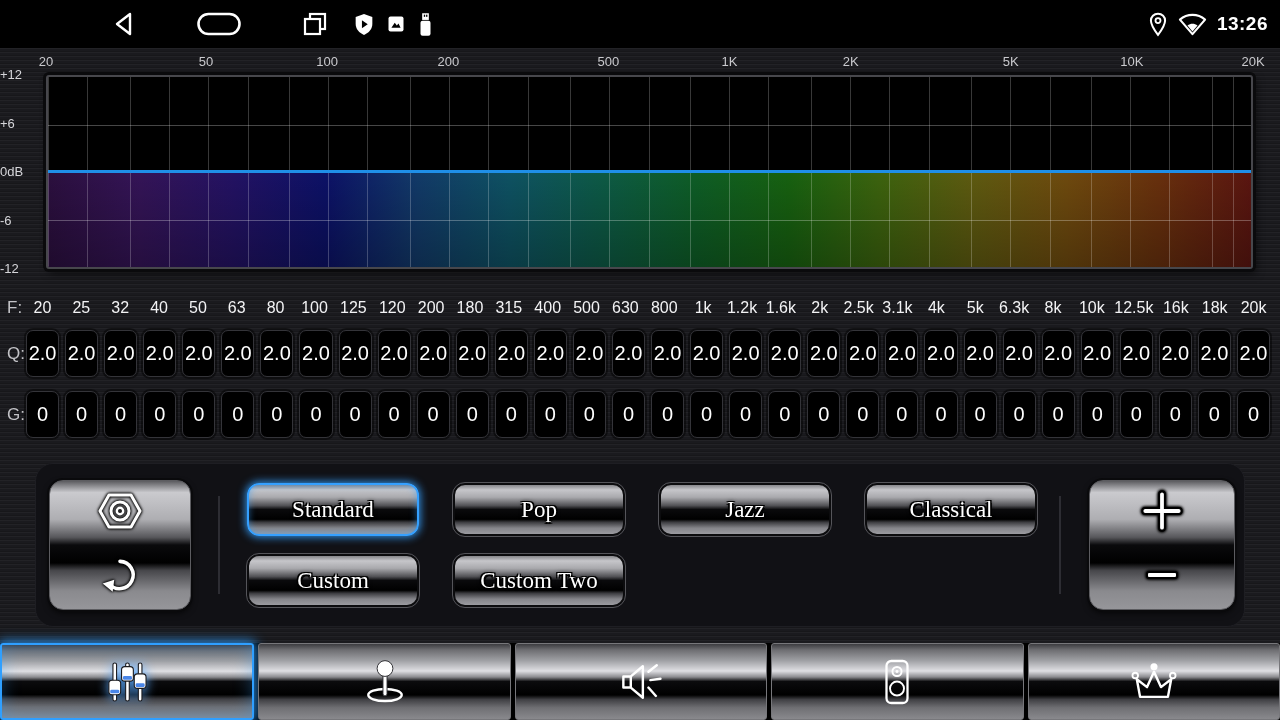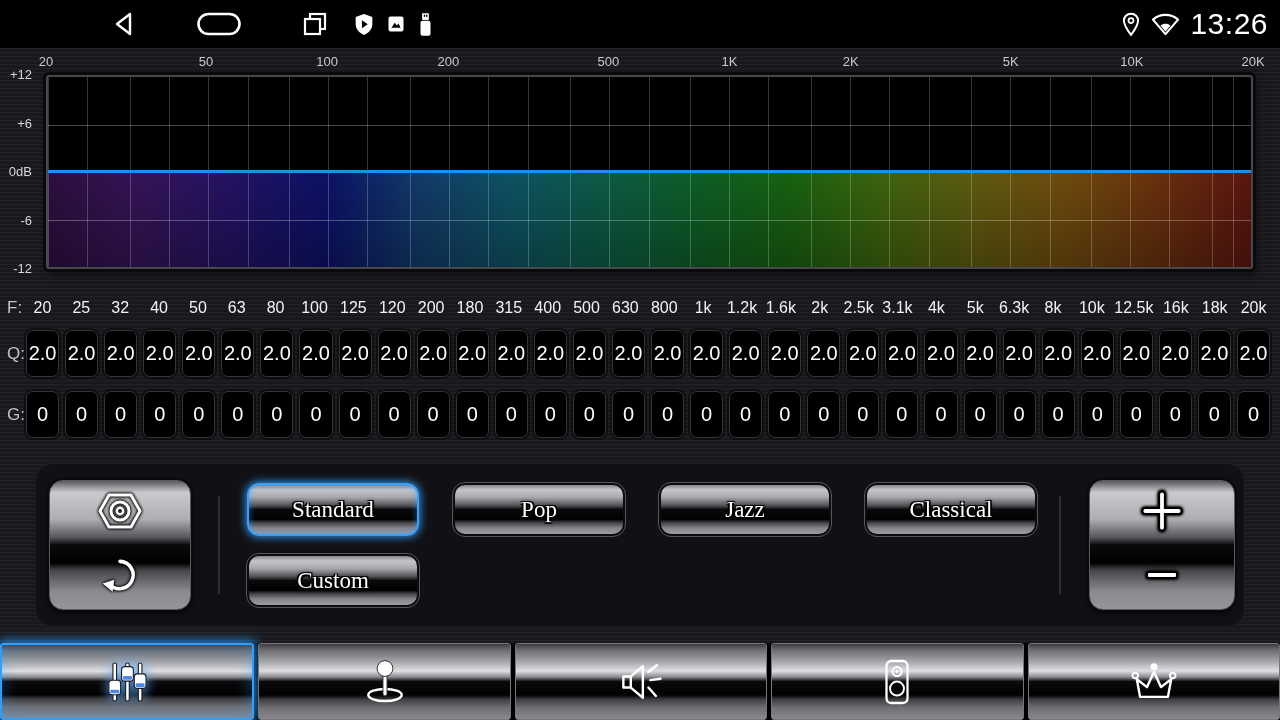--- a/index.html
+++ b/index.html
@@ -10,26 +10,26 @@
     position: relative;
     color:#fff;
   }
 
   
   .statusbar { height:48px; background:#000; display:flex; align-items:center; }
   .nav-group { display:flex; align-items:center; gap:60px; margin-left:112px; }
   .stat-group { display:flex; align-items:center; gap:12px; margin-left:26px; }
   .right-group { margin-left:auto; display:flex; align-items:center; gap:10px; margin-right:12px; }
   .sb-icon { display:flex; align-items:center; }
-  .sb-time { font-size:30px; font-weight:normal; letter-spacing:.5px; }
+  .sb-time { font-size:19px; font-weight:bold; letter-spacing:.5px; }
 
   
   .graph-section { position:relative; height:234px; }
   .scale-label { position:absolute; top:6px; transform:translateX(-50%); font-size:13px; color:#c9c9cd; }
-  .db-label { position:absolute; left:0; width:32px; text-align:right; font-size:13px; color:#d6d6da; }
+  .db-label { position:absolute; left:0; width:32px; text-align:left; font-size:13px; color:#d6d6da; }
   .plot {
     position:absolute; left:46px; top:27px; width:1207px; height:194px;
     background:#000; border:2px solid #47474c; border-radius:3px;
     box-shadow: 0 0 0 3px #0a0a0c, 3px 4px 8px rgba(0,0,0,.65);
     overflow:hidden;
   }
   .spectrum { position:absolute; left:0; right:0; top:50%; bottom:0; z-index:1; }
   .spectrum::after { content:""; position:absolute; inset:0; background:linear-gradient(180deg, rgba(0,0,0,0) 0%, rgba(0,0,0,.28) 100%); }
   .vline { position:absolute; top:0; bottom:0; width:1px; background:rgba(255,255,255,.22); z-index:2; }
   .hline { position:absolute; left:0; right:0; height:1px; background:rgba(255,255,255,.28); z-index:2; }
@@ -357,20 +357,23 @@
       </button>
       <button class="preset-btn">
         <span class="preset-label">Jazz</span>
       </button>
       <button class="preset-btn">
         <span class="preset-label">Classical</span>
       </button>
       <button class="preset-btn">
         <span class="preset-label">Custom</span>
       </button>
+      <button class="preset-btn">
+        <span class="preset-label">Custom Two</span>
+      </button>
     </div>
   <div class="vdivider div2"></div>
   <div class="metal-tall btn-plusminus">
     <div class="half">
       <span><svg width="46" height="46" viewBox="0 0 44 44">
             <path d="M22 6 V38 M6 22 H38" stroke="#000" stroke-width="7.5" stroke-linecap="round"></path>
             <path d="M22 6 V38 M6 22 H38" stroke="#fff" stroke-width="3.6" stroke-linecap="round"></path>
           </svg></span>
     </div>
     <div class="half">

